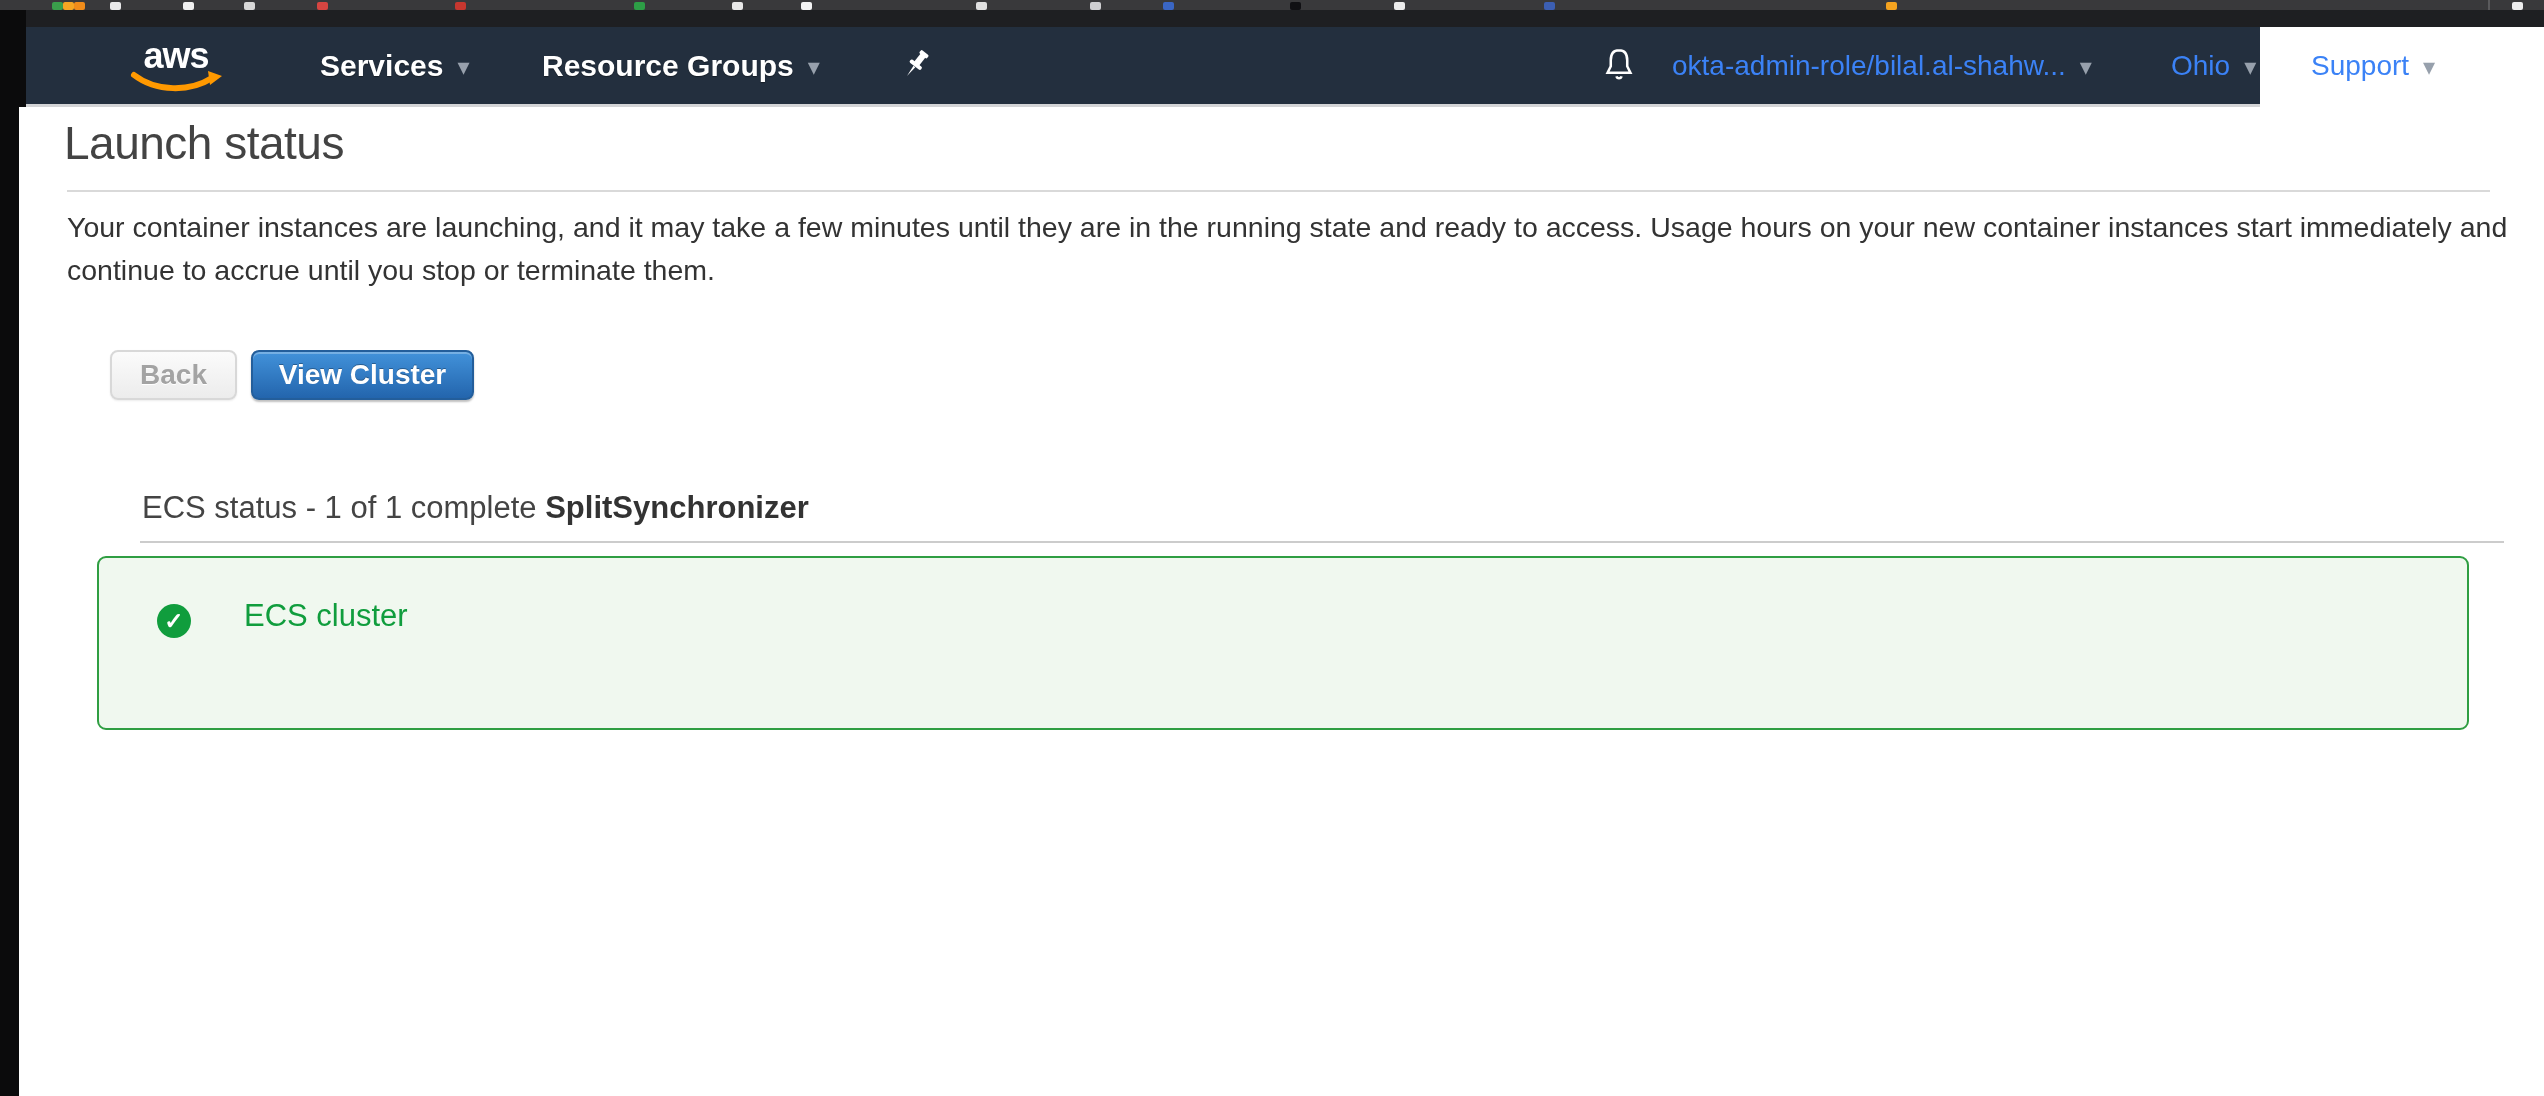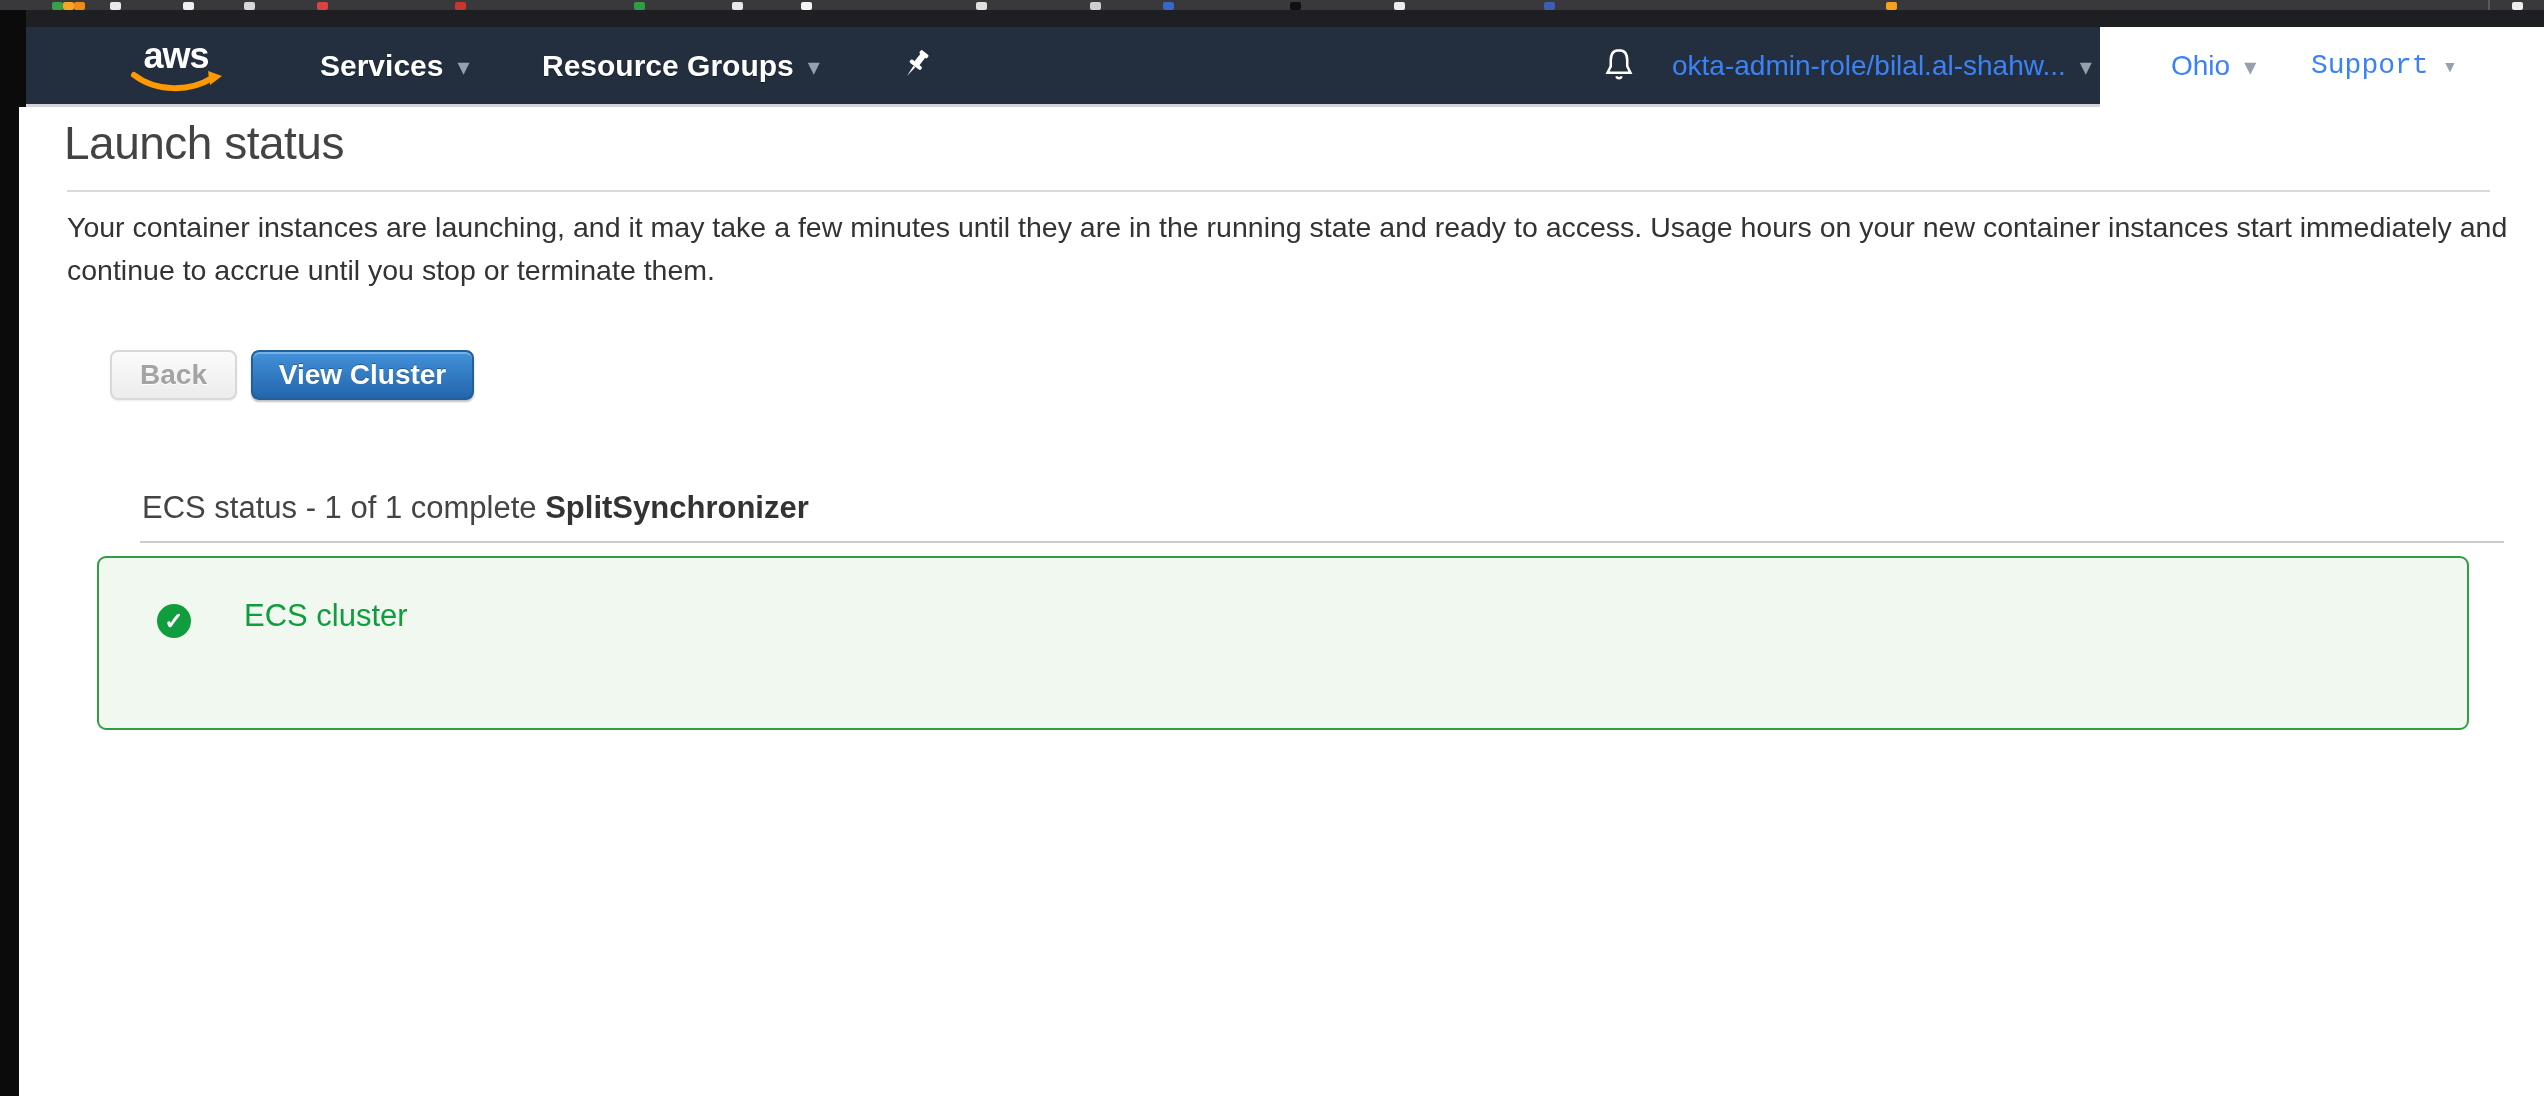--- a/index.html
+++ b/index.html
@@ -14,39 +14,39 @@
   .tab-band { position:absolute; left:0; top:10px; width:2544px; height:17px;
               background:#1e1f22; z-index:39; }
 
   
   .left-black-wide { position:absolute; left:0; top:10px; width:26px; height:97px;
                      background:#0b0b0c; z-index:45; }
   .left-black { position:absolute; left:0; top:107px; width:19px; height:989px;
                 background:#0b0b0c; z-index:45; }
 
   
-  .navbar { position:absolute; left:26px; top:27px; width:2074px; height:80px;
+  .navbar { position:absolute; left:26px; top:27px; width:2234px; height:80px;
             background:#232f3e; border-bottom:3px solid #d3d4d6;
             display:flex; align-items:center; color:#fff; z-index:30; }
   .logo { position:absolute; left:102px; top:12px; width:96px; height:62px; cursor:pointer; }
   .logo-text { color:#ffffff; font-size:36px; font-weight:bold; letter-spacing:-1px;
                line-height:34px; text-align:center; }
   .logo-swoosh { display:block; margin-top:-2px; }
   .nav-item { position:absolute; top:0; height:77px; display:flex; align-items:center;
               gap:14px; color:#ffffff; cursor:pointer; white-space:nowrap; }
   .nav-bold { font-size:30px; font-weight:bold; text-shadow:0 1px 1px rgba(0,0,0,.4); }
   .nav-reg  { font-size:28px; font-weight:normal; color:#3b82f6; }
   .caret::after { content:"▾"; color:#97a0ac; font-size:24px; position:relative; top:1px; }
   .nav-services { left:294px; }
   .nav-resource { left:516px; }
   .nav-pin  { left:874px; }
   .nav-bell { left:1574px; }
   .nav-account { left:1646px; }
   .nav-region  { left:2145px; }
-  .nav-support { left:2285px;font-family:Liberation Mono, monospace; }
+  .nav-support { left:2285px; }
   .icon-btn svg { display:block; }
 
   
   .page-title { position:absolute; left:64px; top:116px; font-size:46px; font-weight:400;
                 color:#434343; letter-spacing:-0.5px; }
   .rule-1 { position:absolute; left:67px; top:190px; width:2423px; height:0;
             border-top:2px solid #d9d9d9; }
   .page-desc { position:absolute; left:67px; top:206px; width:2466px;
                font-size:28.5px; line-height:43px; color:#333333; }
 

